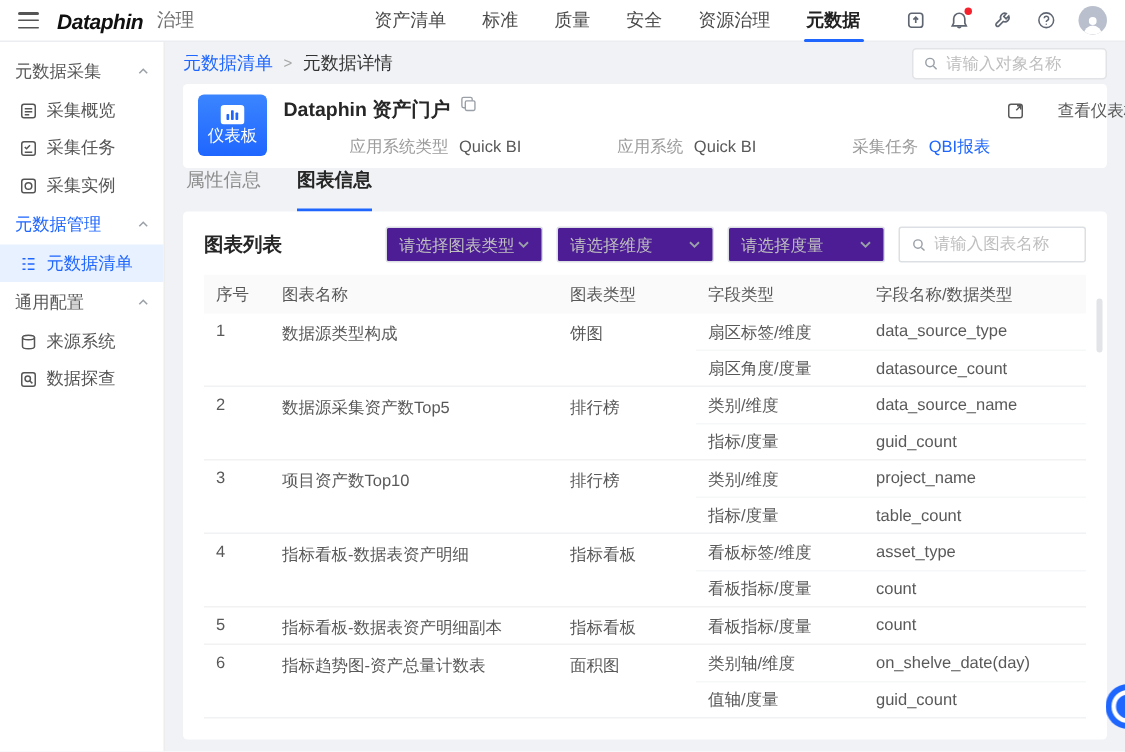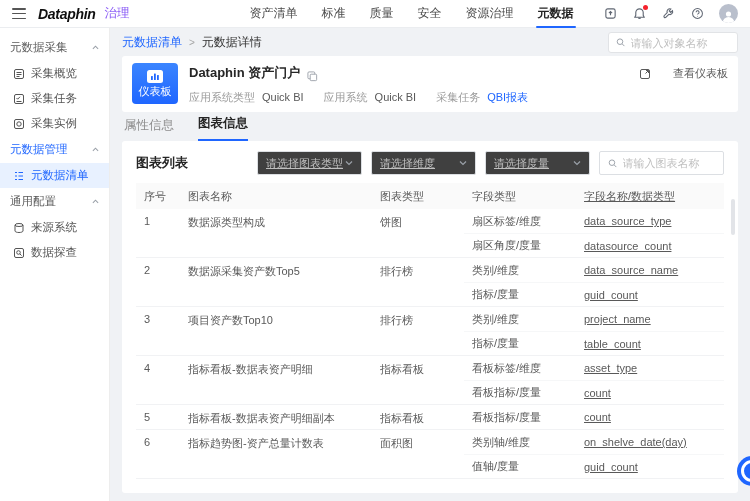--- a/index.html
+++ b/index.html
@@ -4,21 +4,21 @@
 <style>
   * { margin:0; padding:0; box-sizing:border-box; }
   html,body { width:750px; height:501px; overflow:hidden; }
   body { font-family:"Liberation Sans","DejaVu Sans",sans-serif; background:#f0f2f5; color:#333; font-size:12px; }
 
   
   .topbar { height:28px; background:#fff; border-bottom:1px solid #ebedf0; display:flex; align-items:center; padding:0 12px; position:relative; z-index:3; }
   .hamburger { width:14px; height:11px; display:flex; flex-direction:column; justify-content:space-between; cursor:pointer; margin-right:12px; }
   .hamburger i { height:1.5px; background:#555; border-radius:1px; }
   .logo { font-size:14px; font-weight:700; font-style:italic; color:#101010; letter-spacing:-.3px; }
-  .logo-suffix { font-size:12.5px; color:#8b5cf6; margin-left:9px; }
+  .logo-suffix { font-size:12.5px; color:#737373; margin-left:9px; }
   .nav { display:flex; margin-left:108px; height:28px; }
   .nav-item { padding:0 12px; line-height:27px; color:#4a4a4a; cursor:pointer; position:relative; white-space:nowrap; }
   .nav-item.active { color:#222; font-weight:700; }
   .nav-item.active::after { content:""; position:absolute; left:10px; right:10px; bottom:0; height:2px; background:#1f66ff; border-radius:1px; }
   .top-icons { margin-left:auto; display:flex; align-items:center; gap:15px; color:#5f6672; }
   .tb-icon { width:14px; height:14px; position:relative; cursor:pointer; display:flex; align-items:center; justify-content:center; }
   .tb-icon svg { display:block; }
   .red-dot { position:absolute; top:-2px; right:-2px; width:5px; height:5px; background:#f5222d; border-radius:50%; }
   .avatar { width:19px; height:19px; border-radius:50%; background:#b9bfcc; overflow:hidden; display:flex; align-items:flex-end; justify-content:center; cursor:pointer; }
 
@@ -40,53 +40,53 @@
   .crumb-sep { color:#a6a6a6; margin:0 7px; font-size:10px; }
   .crumb-current { color:#333; }
   .obj-search { margin-left:auto; width:130px; height:21px; background:#fff; border:1px solid #e1e3e6; border-radius:3px; display:flex; align-items:center; gap:5px; padding:0 7px; }
   .obj-search input { border:none; outline:none; width:100%; font-size:11px; color:#333; font-family:inherit; background:transparent; }
   .obj-search input::placeholder { color:#bfbfbf; }
 
   
   .asset-card { margin:0 12px; background:#fff; border-radius:3px; padding:7px 10px; display:flex; gap:11px; align-items:flex-start; }
   .badge-tile { width:46px; height:41px; border-radius:4px; background:linear-gradient(180deg,#3b85ff,#1f66ff); color:#fff; display:flex; flex-direction:column; align-items:center; justify-content:center; gap:3px; flex:none; }
   .badge-tile .t-label { font-size:11px; line-height:1; }
-  .card-title-row { display:flex; align-items:flex-end; gap:7px; margin-top:1px; }
+  .card-title-row { display:flex; align-items:flex-start; gap:7px; margin-top:1px; }
   .card-title { font-size:13px; font-weight:700; color:#262626; }
   .copy-ic { color:#9aa0a8; cursor:pointer; display:flex; }
   .card-meta { display:flex; gap:20px; margin-top:8px; font-size:11px; white-space:nowrap; }
-  .meta-label { color:#9b9b9b; }
+  .meta-label { color:#9b9b9b;margin-left:44px; }
   .meta-value { color:#595959; margin-left:7px; }
   .meta-value.link { color:#1f66ff; cursor:pointer; }
   .card-action { margin-left:auto; margin-top:3px; display:flex; align-items:center; gap:22px; color:#595959; font-size:11px; cursor:pointer; white-space:nowrap; }
 
   
-  .tabs-row { display:flex; gap:24px; padding:0 14px 0; height:29px;align-items:flex-end; }
+  .tabs-row { display:flex; gap:24px; padding:0 14px 0; height:29px; }
   .tab { font-size:12.5px; color:#8c8c8c; padding-bottom:7px; cursor:pointer; }
   .tab.active { color:#262626; font-weight:700; border-bottom:2px solid #1f66ff; }
 
   
   .chart-panel { flex:1; margin:0 12px 8px; background:#fff; border-radius:3px; padding:10px 14px; display:flex; flex-direction:column; overflow:hidden; position:relative; }
   .panel-head { display:flex; align-items:center; margin-bottom:8px; }
   .panel-title { font-size:13px; font-weight:700; color:#262626; }
   .filters { margin-left:auto; display:flex; gap:9px; }
-  .select { width:105px; height:24px; border:1px solid #dcdfe3; border-radius:2px; background:#404040; display:flex; align-items:center; justify-content:space-between; padding:0 8px; font-size:11px; color:#bfbfbf; cursor:pointer;text-decoration:underline; }
+  .select { width:105px; height:24px; border:1px solid #dcdfe3; border-radius:2px; background:#4c1d95; display:flex; align-items:center; justify-content:space-between; padding:0 8px; font-size:11px; color:#bfbfbf; cursor:pointer; }
   .chart-search { width:125px; height:24px; border:1px solid #dcdfe3; border-radius:2px; background:#fff; display:flex; align-items:center; gap:5px; padding:0 8px; }
   .chart-search input { border:none; outline:none; width:100%; font-size:11px; font-family:inherit; }
   .chart-search input::placeholder { color:#bfbfbf; }
 
   
   .tbl { display:flex; flex-direction:column; font-size:11px; color:#595959; flex:1; overflow:hidden; }
   .thead { display:flex; background:#fafafa; height:26px; align-items:center; color:#595959; flex:none; }
   .cell { padding:0 8px; }
   .c-no { width:44px; flex:none; }
   .c-name { width:192px; flex:none; }
   .c-type { width:92px; flex:none; }
   .c-ftype { width:112px; flex:none; }
-  .c-fname { flex:1; min-width:0;text-decoration:underline; }
+  .c-fname { flex:1; min-width:0; }
   .trow { display:flex; border-bottom:1px solid #f1f2f4; }
   .cell-top { padding-top:6px; }
   .fields-col { flex:1; display:flex; flex-direction:column; min-width:0; }
   .fline { display:flex; height:24px; align-items:center; }
   .fline + .fline { border-top:1px solid #f6f7f8; }
 
   .scroll-hint { position:absolute; right:3px; top:58px; width:4px; height:36px; background:#e2e4e8; border-radius:2px; }
 
   
   .float-btn { position:fixed; left:737px; top:456px; width:30px; height:30px; border-radius:50%; background:#1f66ff; cursor:pointer; display:flex; align-items:center; justify-content:center; z-index:5; }

